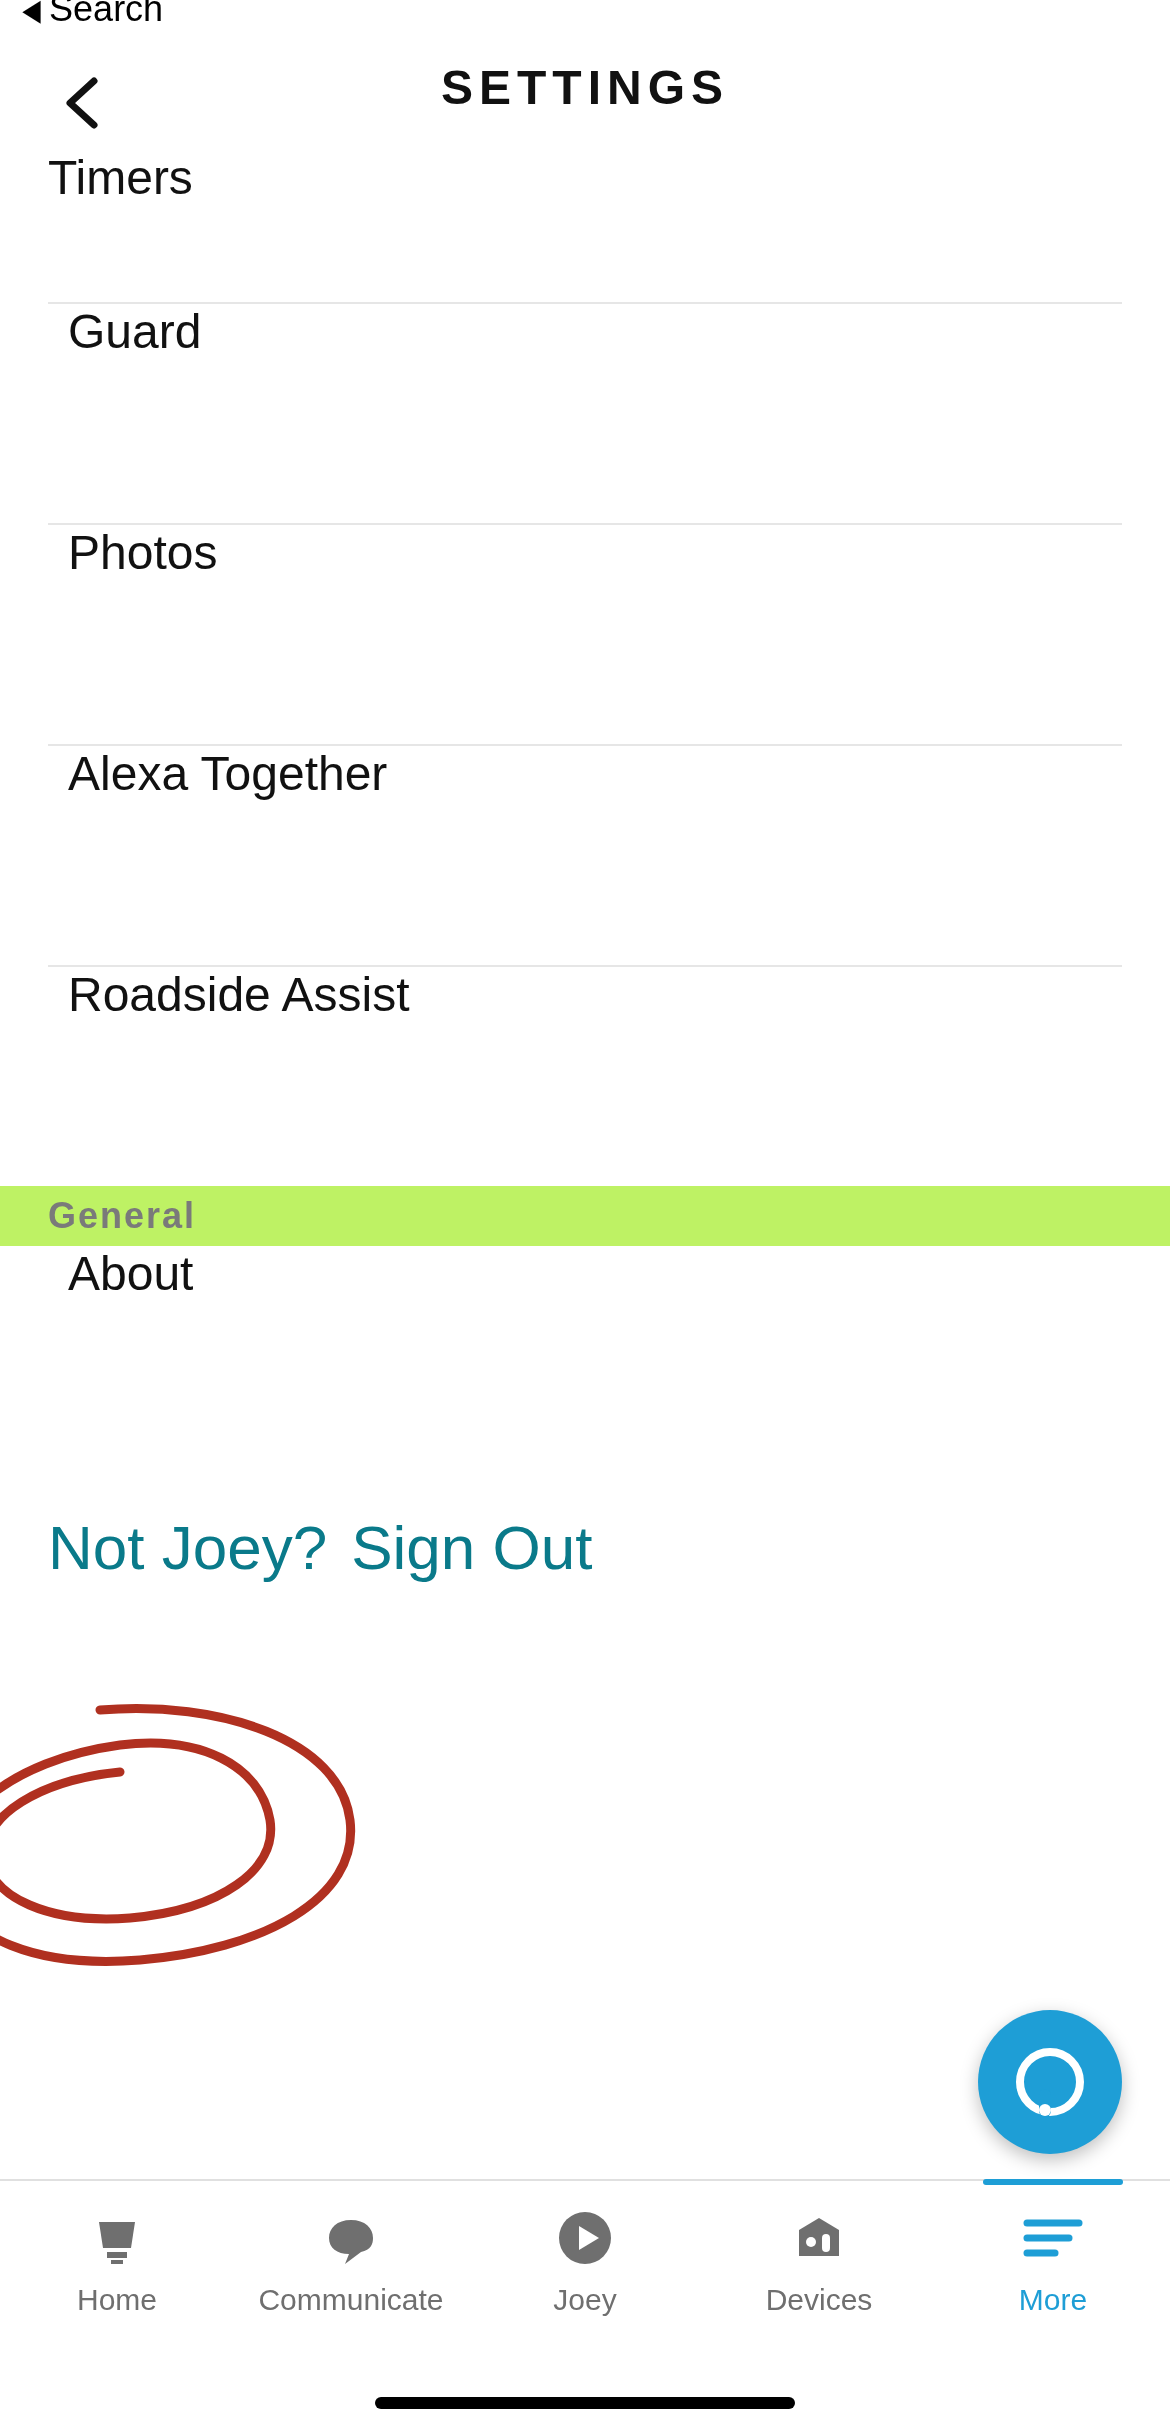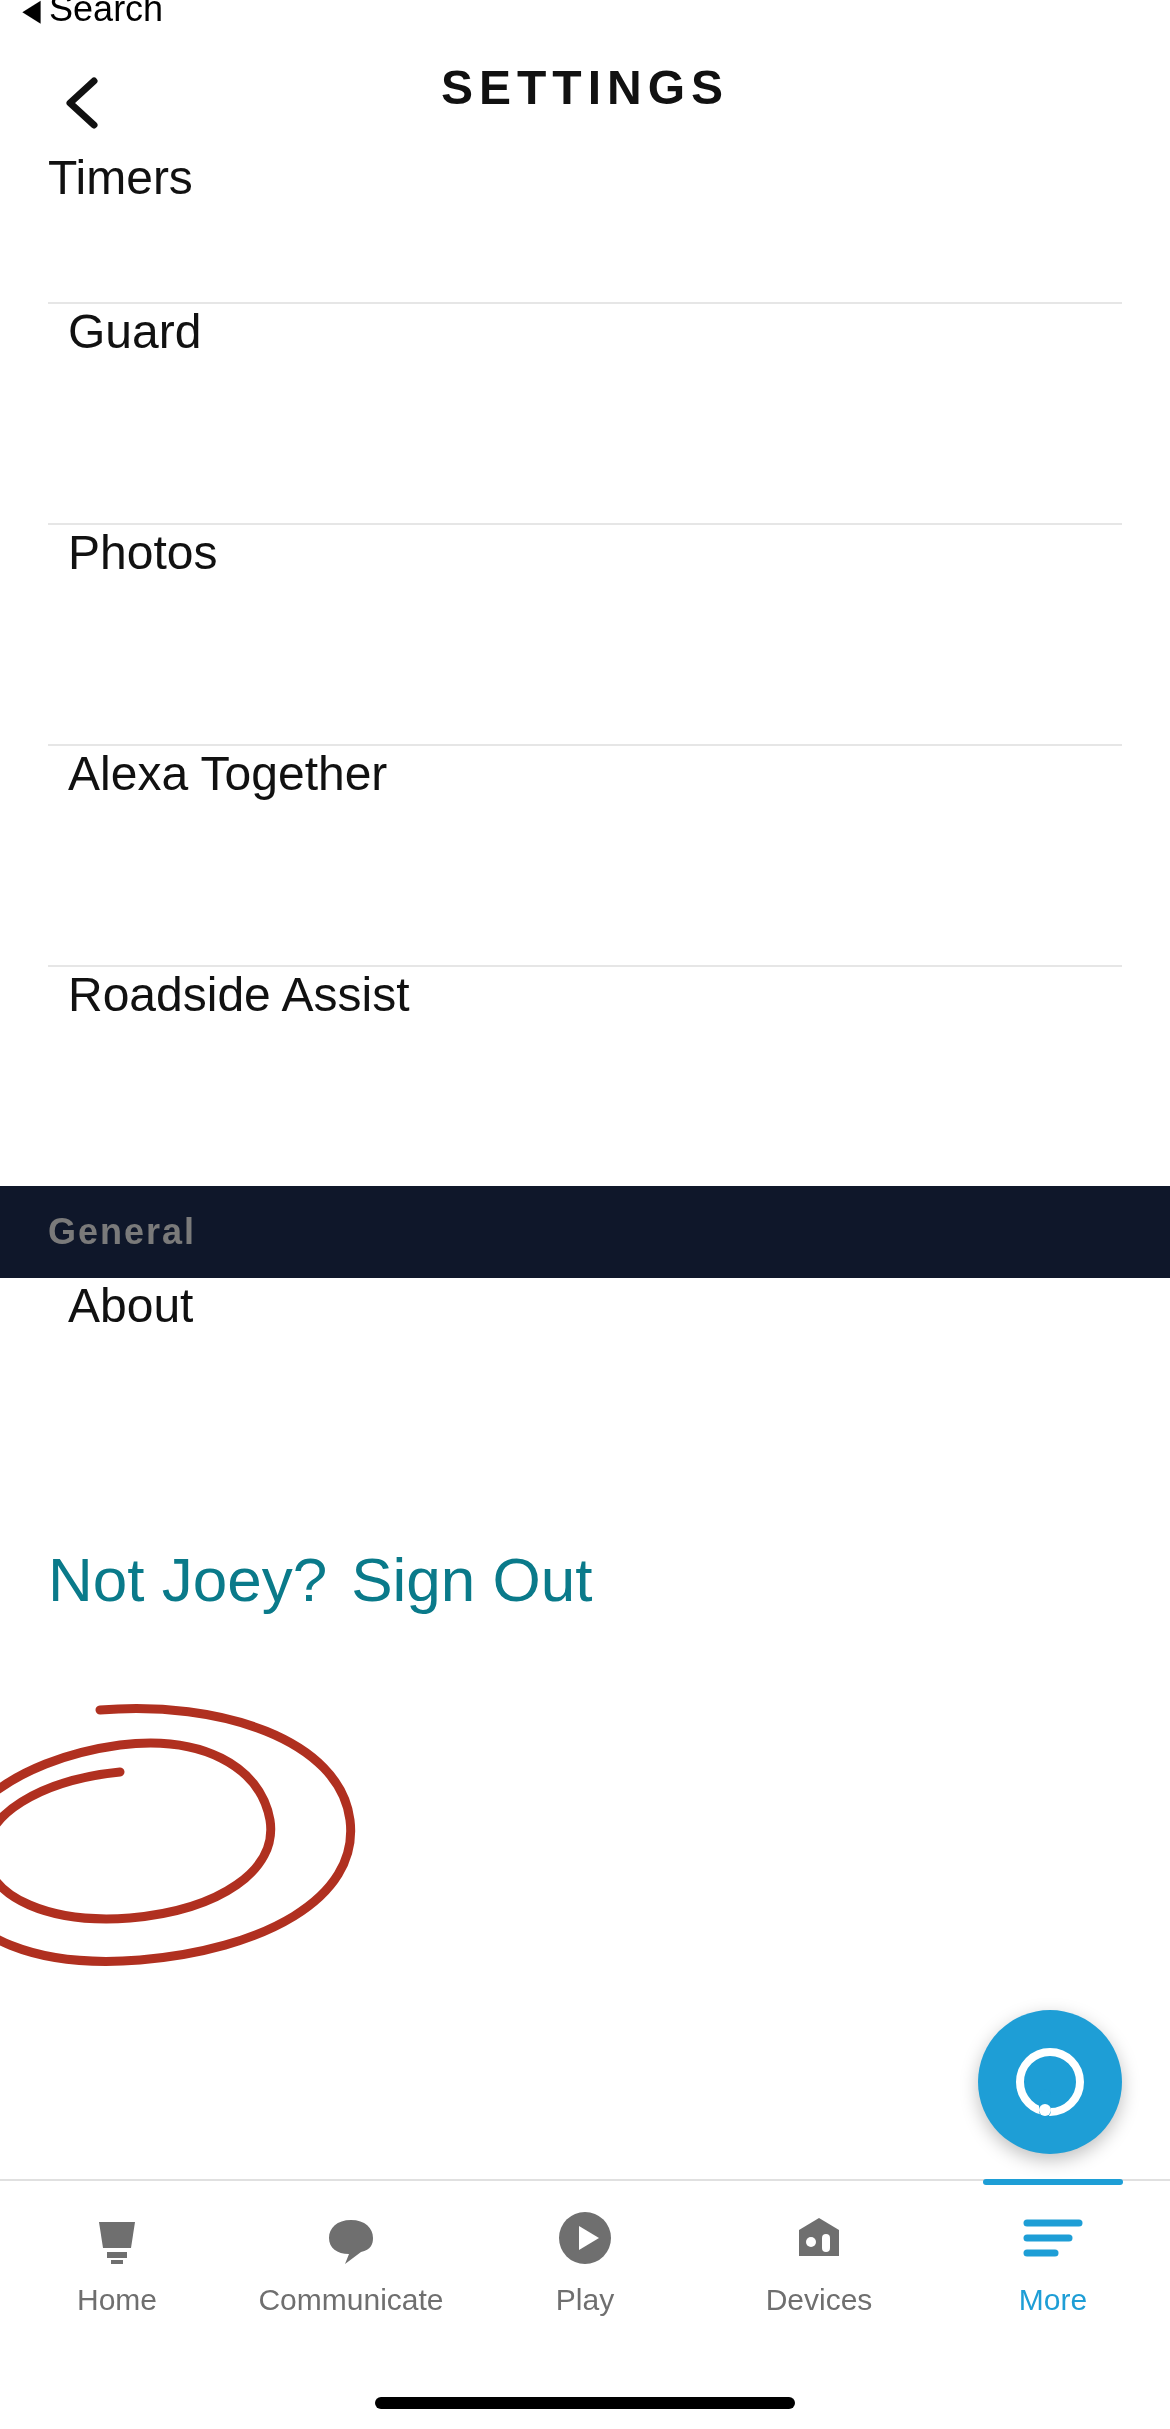--- a/index.html
+++ b/index.html
@@ -7,21 +7,21 @@
 
     .search-nav { position: absolute; top: -12px; left: 20px; display: flex; align-items: center; font-size: 36px; color: #000; }
     .search-nav .tri { font-size: 30px; margin-right: 6px; transform: scaleX(0.8); }
 
     .header { position: absolute; top: 60px; left: 0; right: 0; height: 90px; display: flex; }
     .back-chevron { position: absolute; left: 60px; top: 50%; transform: translateY(-50%); }
     .header-title { flex: 1; text-align: center; font-size: 48px; font-weight: 700; letter-spacing: 6px; color: #111; }
 
     .list { position: absolute; top: 150px; left: 0; right: 0; }
 
-    .section-header { height: 92px; background: #0f172a; display: flex; align-items: center; padding-left: 48px; font-size: 36px; font-weight: 700; color: #7a7a7a; letter-spacing: 2px; margin: 0; }
+    .section-header { height: 60px; background: #bef264; display: flex; align-items: center; padding-left: 48px; font-size: 36px; font-weight: 700; color: #7a7a7a; letter-spacing: 2px; margin: 0; }
 
     .footer-links { display: flex; align-items: center; gap: 24px; padding-left: 48px; font-size: 62px; margin-top: 66px; }
     .footer-links a { color: #0a7a8a; text-decoration: none; }
 
     .fab { position: absolute; right: 48px; bottom: 275px; width: 144px; height: 144px; border-radius: 50%; background: #1e9ed6; box-shadow: 0 6px 18px rgba(0,0,0,0.25); display: flex; align-items: center; justify-content: center; }
 
     .tabbar { position: absolute; bottom: 90px; left: 0; right: 0; height: 160px; border-top: 2px solid #e0e0e0; display: flex; }
     .tab { flex: 1; display: flex; flex-direction: column; align-items: center; justify-content: center; gap: 10px; color: #6f6f6f; font-size: 30px; position: relative; }
     .tab.active { color: #1e9ed6; }
     .tab.active::before { content: ""; position: absolute; top: -2px; left: 20%; right: 20%; height: 6px; background: #1e9ed6; border-radius: 3px; }
@@ -129,21 +129,21 @@
     </span>
     <span>Communicate</span>
   </div>
   <div class="tab">
     <span class="icon-wrap">
       <svg width="64" height="64" viewBox="0 0 64 64">
           <circle cx="32" cy="32" r="26" fill="#6f6f6f"></circle>
           <polygon points="26,20 26,44 46,32" fill="#fff"></polygon>
         </svg>
     </span>
-    <span>Play</span>
+    <span>Joey</span>
   </div>
   <div class="tab">
     <span class="icon-wrap">
       <svg width="60" height="60" viewBox="0 0 60 60">
           <path d="M30 10 L50 22 V48 H10 V22 Z" fill="#6f6f6f"></path>
           <circle cx="22" cy="34" r="5" fill="#fff"></circle>
           <rect x="33" y="26" width="8" height="18" rx="4" fill="#fff"></rect>
         </svg>
     </span>
     <span>Devices</span>

